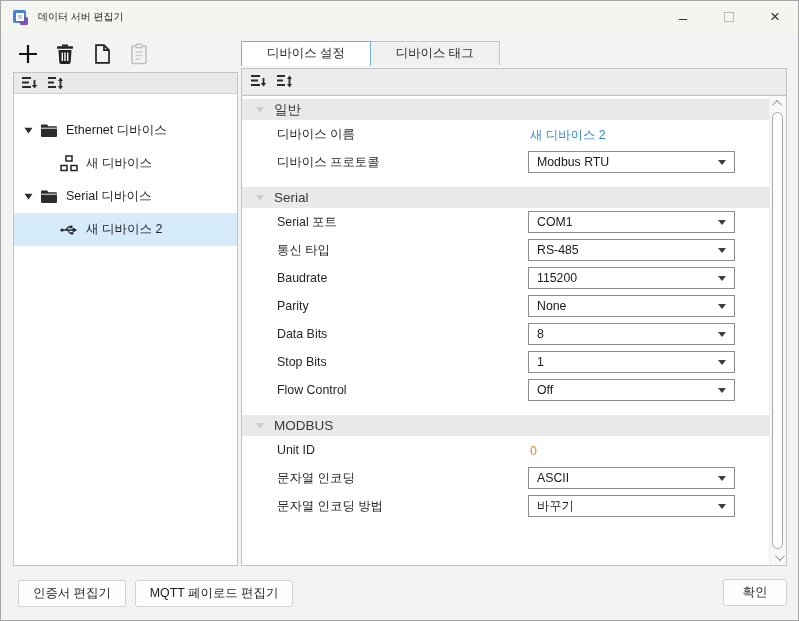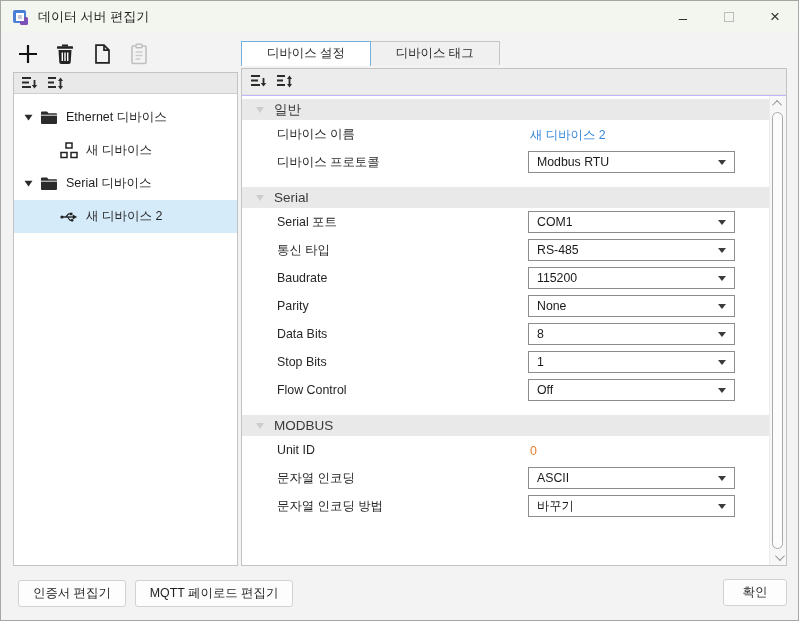--- a/index.html
+++ b/index.html
@@ -7,37 +7,37 @@
   body { font-family:"Liberation Sans","DejaVu Sans",sans-serif; }
 
   #window {
     position:relative; width:799px; height:621px;
     background:#f3f3f3; border:1px solid #a6a6a6; overflow:hidden;
   }
 
   
   .titlebar { height:32px; background:#f2f6ee; display:flex; align-items:center; padding-left:11px; }
   .app-icon { width:17px; height:17px; margin-right:9px; flex:0 0 auto; }
-  .title-text { font-size:13px; color:#1b1b1b; }
+  .title-text { font-size:10px; color:#1b1b1b; }
   .win-controls { margin-left:auto; display:flex; height:32px; }
   .win-btn { width:46px; height:32px; display:flex; align-items:center; justify-content:center;
              font-size:15px; color:#333; cursor:default; }
   .win-btn.maximize .sq { width:10px; height:10px; border:1px solid #bcbcbc; }
   .win-btn.close { font-size:17px; }
 
   
   .main-toolbar { position:absolute; left:15px; top:38px; height:30px; display:flex; gap:13px; align-items:center; }
   .tool-btn { width:24px; height:26px; display:flex; align-items:center; justify-content:center; }
 
   
   .tree-panel { position:absolute; left:12px; top:71px; width:225px; height:494px;
                 border:1px solid #c3c3c3; background:#fff; display:flex; flex-direction:column; }
   .list-header { height:21px; background:#e9e9e9; border-bottom:1px solid #cfcfcf;
                  display:flex; align-items:center; gap:9px; padding-left:7px; flex:0 0 auto; }
-  .tree-list { padding-top:7px; }
+  .tree-list { padding-top:20px; }
   .tree-row { height:33px; display:flex; align-items:center; font-size:12.5px; color:#1f1f1f; cursor:default; }
   .tree-row.lvl0 { padding-left:10px; }
   .tree-row.lvl1 { padding-left:46px; }
   .tree-row.selected { background:#d6ebfa; }
   .expander { width:16px; display:flex; align-items:center; justify-content:flex-start; }
   .tree-ico { width:18px; height:16px; display:flex; align-items:center; justify-content:center; }
   .tree-row .lbl { margin-left:8px; white-space:nowrap; }
 
   
   .tabs { position:absolute; left:240px; top:40px; display:flex; z-index:3; }

